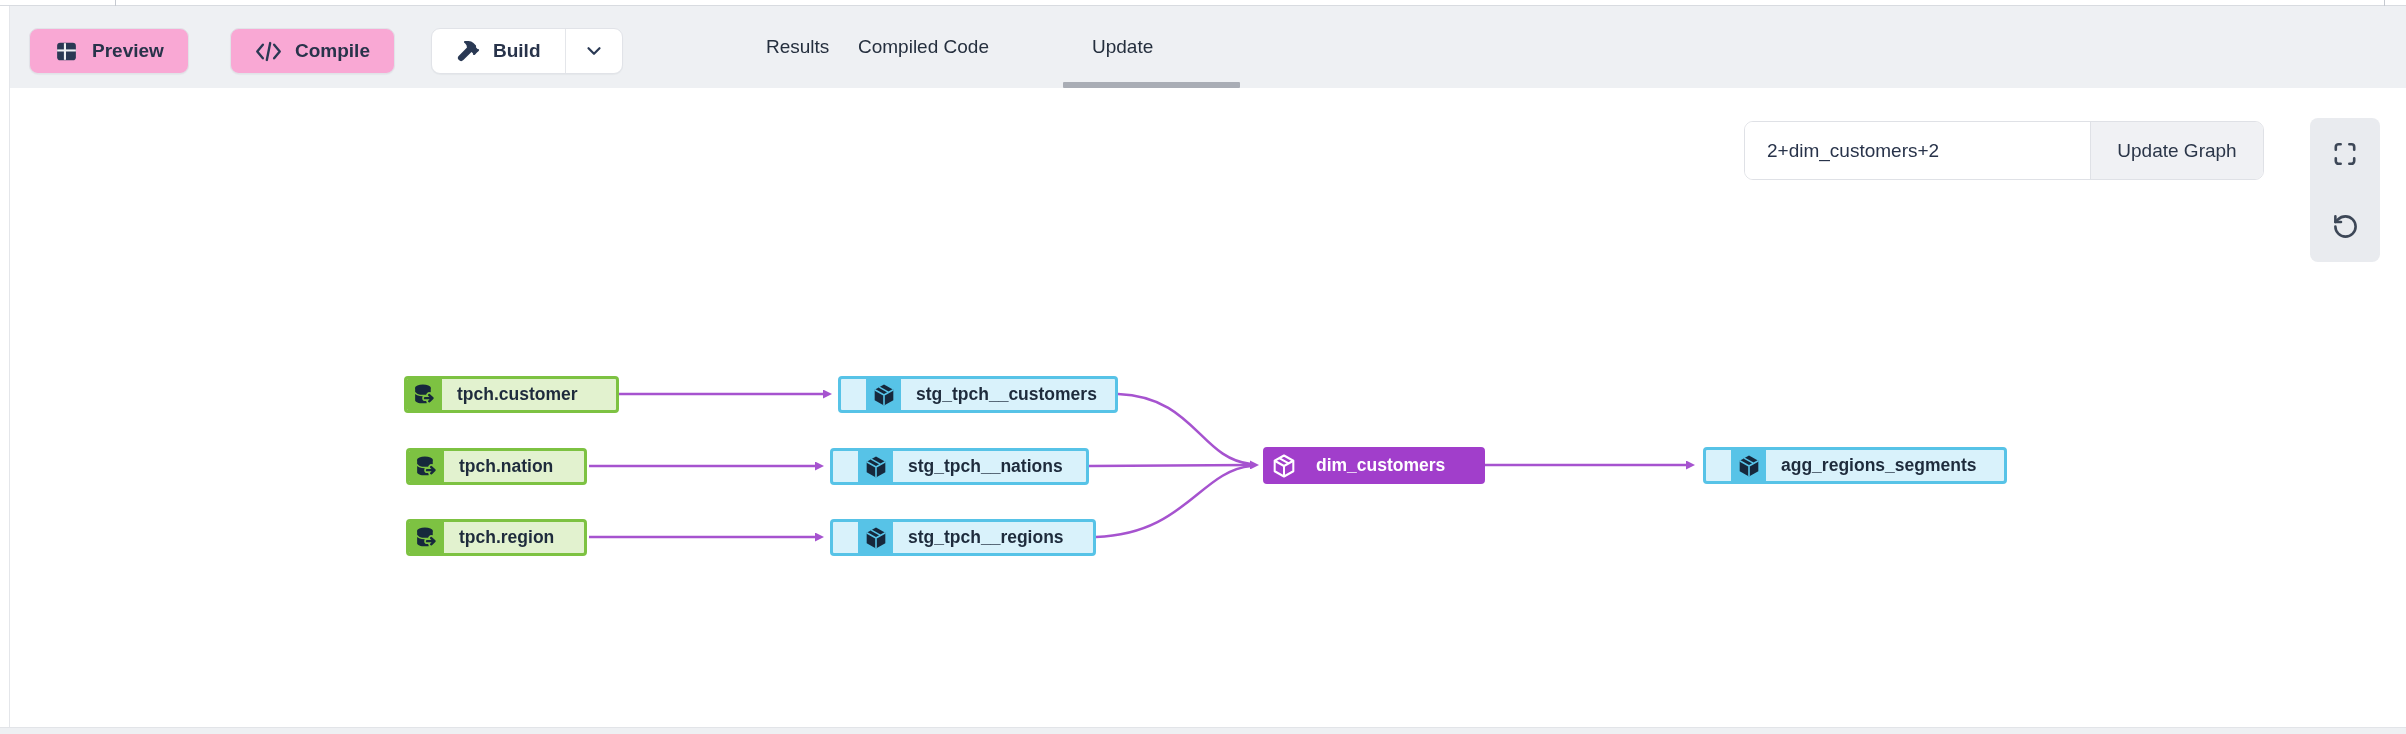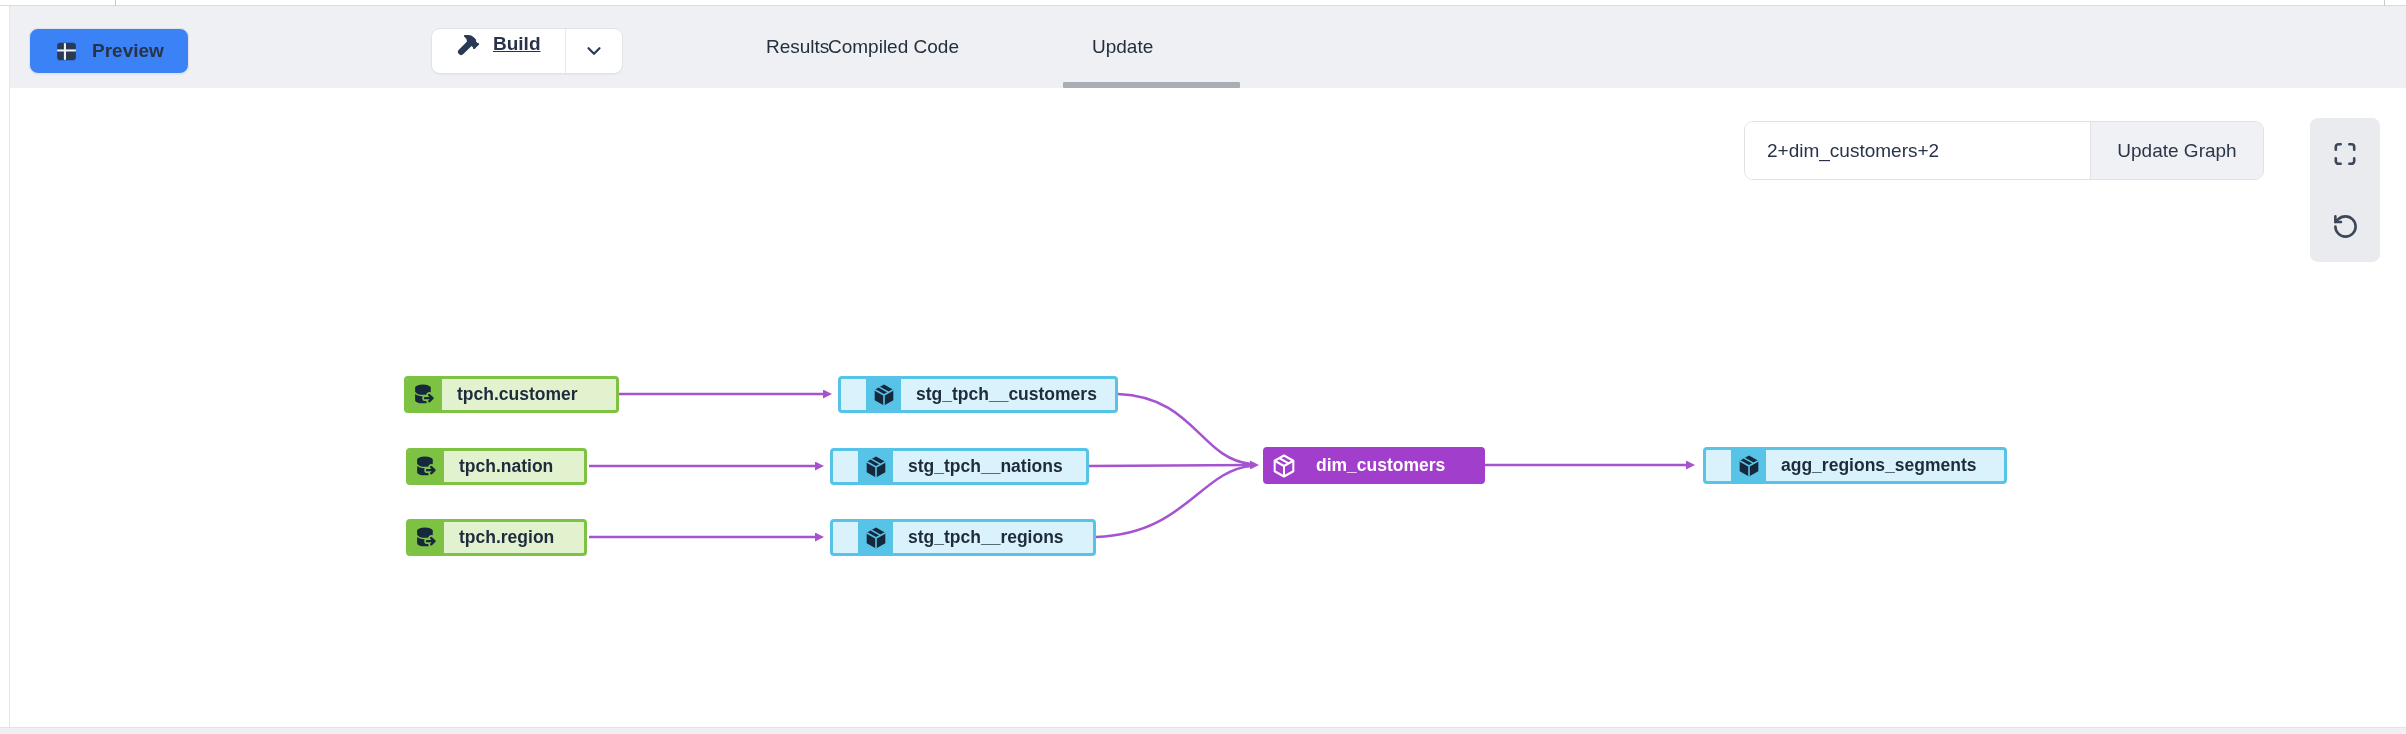--- a/index.html
+++ b/index.html
@@ -12,30 +12,30 @@
     background:#ffffff; border-bottom:1px solid #d8dbe0; z-index:6; }
   .top-strip .tick { position:absolute; top:0; width:1px; height:6px; background:#c5c9d0; }
   .left-strip { position:absolute; left:0; top:6px; width:10px; height:721px;
     background:#ffffff; border-right:1px solid #e4e6ea; z-index:6; }
   .bottom-strip { position:absolute; left:0; top:727px; width:2406px; height:7px;
     background:#eef0f3; border-top:1px solid #e2e4e8; z-index:6; }
 
   
   .toolbar { position:absolute; left:10px; top:6px; width:2396px; height:82px;
     background:#eef0f3; z-index:5; }
-  .btn { position:absolute; top:22px; height:46px; background:#3b82f6;
+  .btn { position:absolute; top:22px; height:46px; background:#f9a8d4;
     border:1px solid #e1e3e8; border-radius:9px; display:flex; align-items:center;
     gap:13px; padding:0 24px; color:#28334a; font-size:19px; font-weight:600;
     cursor:pointer; box-shadow:0 1px 1px rgba(30,40,60,0.04); }
   .btn svg { flex:0 0 auto; }
   .build-group { position:absolute; top:22px; left:421px; height:46px; background:#ffffff;
     border:1px solid #e1e3e8; border-radius:9px; display:flex; align-items:stretch;
     box-shadow:0 1px 1px rgba(30,40,60,0.04); }
-  .build-main { display:flex; gap:13px; padding:4px 24px;
-    color:#28334a; font-size:19px; font-weight:600; cursor:pointer;text-decoration:underline; }
+  .build-main { display:flex; align-items:center; gap:13px; padding:4px 24px;
+    color:#28334a; font-size:19px; font-weight:600; cursor:pointer; }
   .build-divider { width:1px; background:#e4e6ea; }
   .build-caret { width:56px; display:flex; align-items:center; justify-content:center; cursor:pointer; }
 
   .tab { position:absolute; top:0; height:82px; display:flex; align-items:center;
     color:#252f3e; font-size:19px; font-weight:500; cursor:pointer; }
   .tab-underline { position:absolute; left:1053px; top:76px; width:177px; height:6px;
     background:#a9adb5; border-radius:1px; }
 
   
   .canvas { position:absolute; left:11px; top:88px; width:2395px; height:639px; background:#ffffff; }
@@ -84,20 +84,28 @@
 
   <div class="btn" style="left:19px">
     <svg width="25" height="25" viewBox="0 0 24 24">
       <rect x="3" y="3.5" width="18" height="17" rx="3" fill="#2a3954"></rect>
       <line x1="3" y1="11" x2="21" y2="11" stroke="#eef0f3" stroke-width="2"></line>
       <line x1="10.5" y1="4" x2="10.5" y2="20" stroke="#eef0f3" stroke-width="2"></line>
     </svg>
     <span>Preview</span>
   </div>
 
+  <div class="btn" style="left:220px">
+    <svg width="27" height="23" viewBox="0 0 24 20" fill="none" stroke="#2a3954" stroke-width="2.1" stroke-linecap="round" stroke-linejoin="round">
+      <polyline points="7,4 2,10 7,16"></polyline>
+      <polyline points="17,4 22,10 17,16"></polyline>
+      <line x1="13.5" y1="2.5" x2="10.5" y2="17.5"></line>
+    </svg>
+    <span>Compile</span>
+  </div>
 
   <div class="build-group">
     <div class="build-main">
       <svg width="24" height="24" viewBox="0 0 24 24" fill="none" stroke="#2a3954" stroke-width="2.1" stroke-linecap="round" stroke-linejoin="round">
         <path d="m15 12-8.373 8.373a1.414 1.414 0 1 1-3-3L12 9" fill="#2a3954"></path>
         <path d="m18 15 4-4"></path>
         <path d="m21.5 11.5-1.914-1.914A2 2 0 0 1 19 8.172V7l-2.26-2.26a6 6 0 0 0-4.202-1.756L9 2.96l.92.82A6.18 6.18 0 0 1 12 8.4V10l2 2h1.172a2 2 0 0 1 1.414.586L18.5 14.5" fill="#2a3954"></path>
       </svg>
       <span>Build</span>
     </div>
@@ -105,21 +113,21 @@
     <div class="build-caret">
       <svg width="22" height="22" viewBox="0 0 24 24" fill="none" stroke="#2a3954" stroke-width="2.4" stroke-linecap="round" stroke-linejoin="round">
         <polyline points="6,9 12,15 18,9"></polyline>
       </svg>
     </div>
   </div>
 
   <div class="tab" style="left:756px">
     <span>Results</span>
   </div>
-  <div class="tab" style="left:818px">
+  <div class="tab" style="left:848px">
     <span>Compiled Code</span>
   </div>
   <div class="tab" style="left:1082px">
     <span>Update</span>
   </div>
   <div class="tab-underline"></div>
 </div>
 
 <div class="canvas"></div>
 

